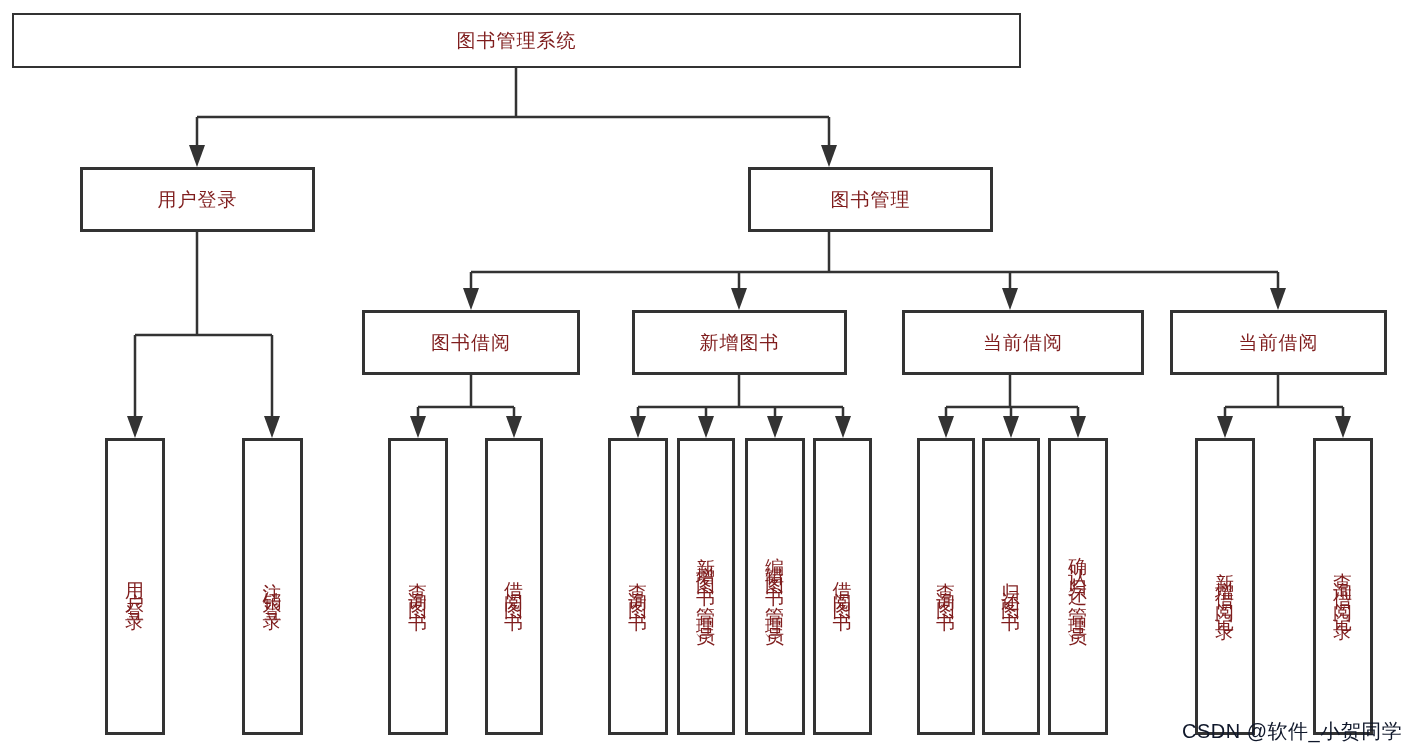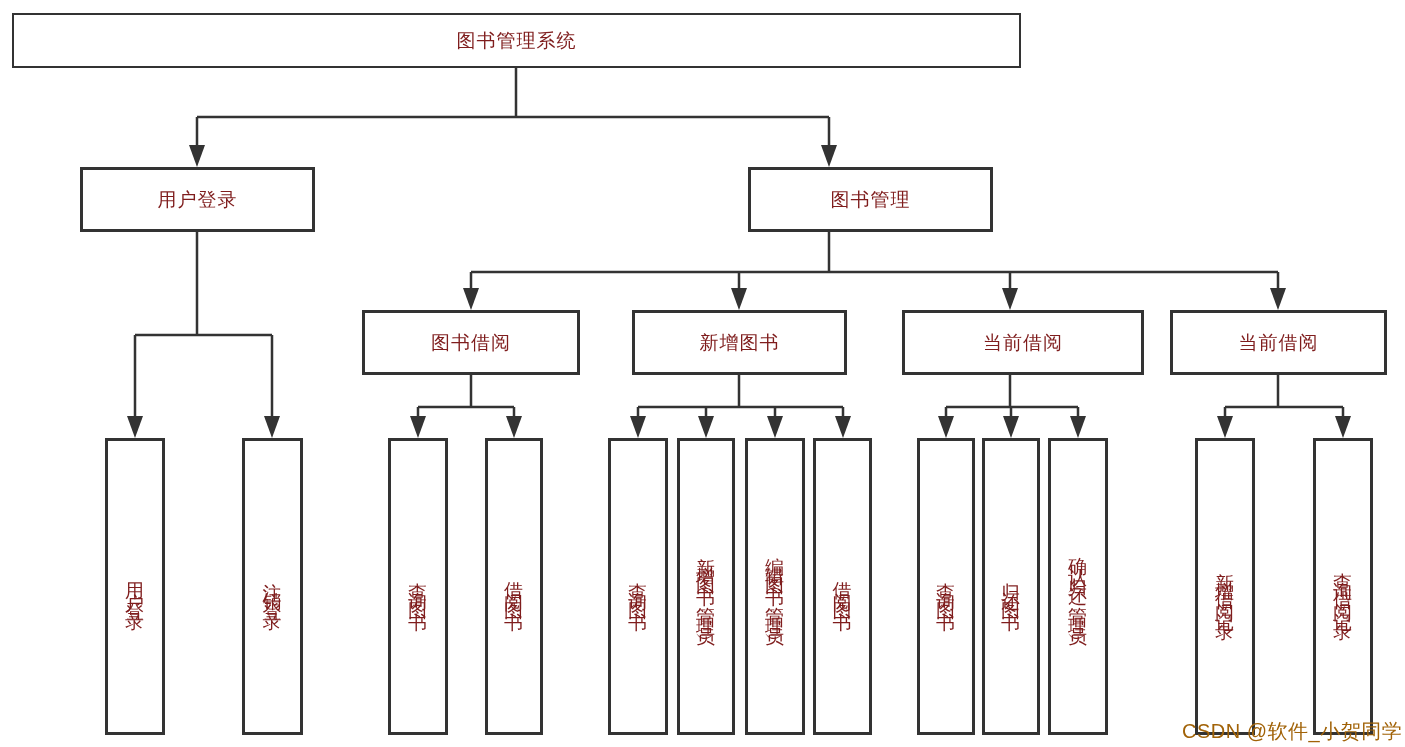--- a/index.html
+++ b/index.html
@@ -32,21 +32,21 @@
     text-orientation:mixed;
     font-size:19px;
     letter-spacing:10px;
     line-height:1;
   }
   .watermark{
     position:absolute;
     left:1182px;
     top:718px;
     font-size:20px;
-    color:#a16207;
+    color:#0f172a;
     letter-spacing:0.5px;
     white-space:nowrap;
     z-index:5;
   }
 </style>
 </head>
 <body>
 
 <div id="canvas">
 

